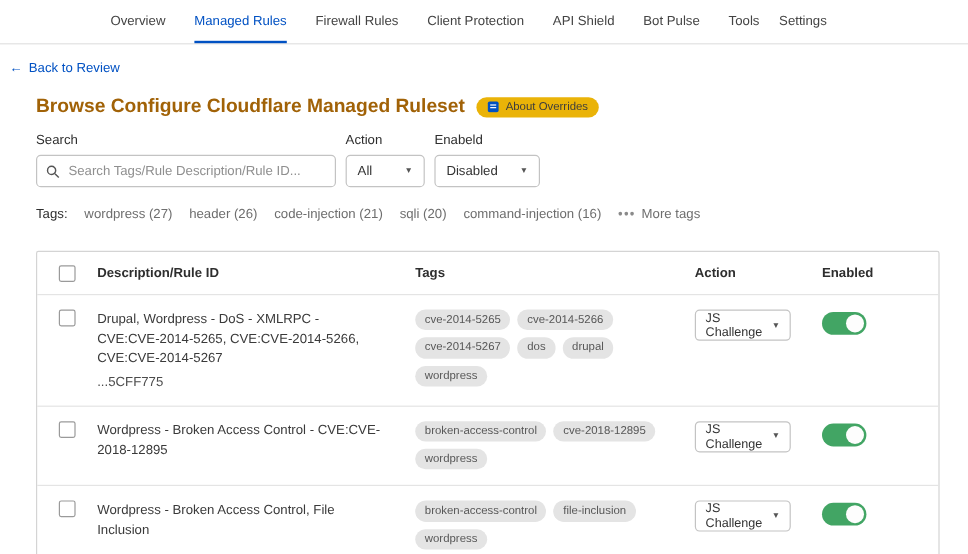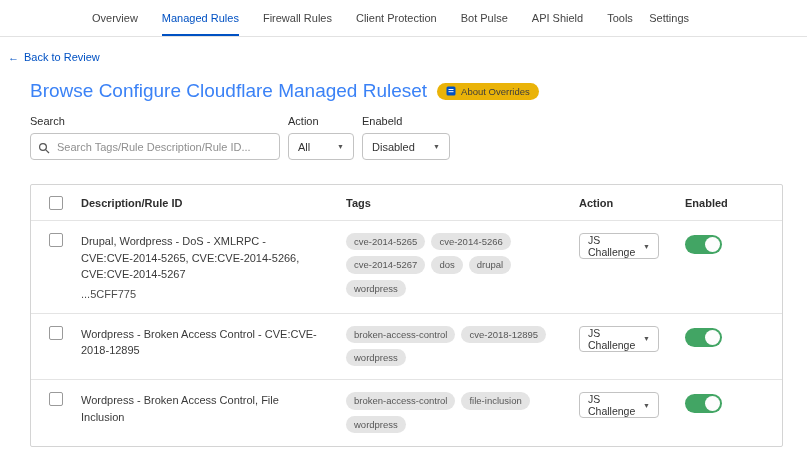--- a/index.html
+++ b/index.html
@@ -11,21 +11,21 @@
   
   .topnav { height:37px; border-bottom:1px solid #e2e2e2; display:flex; align-items:stretch; }
   .tabs { display:flex; gap:24px; padding-left:92px; }
   .tab { font-size:11px; color:#444; display:flex; align-items:center; border-bottom:2px solid transparent; padding-top:2px; cursor:pointer; white-space:nowrap; }
   .tab.active { color:var(--accent,#0051c3); border-bottom-color:var(--accent,#0051c3); }
   .tab.settings { margin-left:auto; margin-right:118px; }
   
   .back { display:inline-flex; align-items:center; gap:5px; margin:14px 0 0 8px; color:var(--accent,#0051c3); font-size:11px; text-decoration:none; cursor:pointer; }
   .content { padding:0 24px 0 30px; }
   .title-row { margin-top:15px; display:flex; align-items:center; gap:10px; }
-  .page-title { font-size:19px; font-weight:normal; color:#3b82f6; }
+  .page-title { font-size:16px; font-weight:bold; color:#a16207; }
   .badge { display:inline-flex; align-items:flex-start; gap:5px; background:#eab308; border-radius:10px; padding:3px 9px; font-size:9.5px; color:#3d3d3d; }
   
   .filters { margin-top:13px; display:flex; gap:8px; }
   .field label { display:block; font-size:11px; margin-bottom:6px; color:#2e2e2e; }
   .search-wrap { position:relative; width:250px; }
   .search-wrap .mag { position:absolute; left:8px; top:7px; }
   input.search { width:100%; height:27px; border:1px solid #c3c3c3; border-radius:4px; padding:0 8px 0 26px; font-size:11px; color:#333; font-family:inherit; outline:none; }
   input.search::placeholder { color:#8f8f8f; }
   .select { height:27px; border:1px solid #c3c3c3; border-radius:4px; display:flex; align-items:center; justify-content:space-between; padding:0 9px; font-size:11px; background:#fff; cursor:pointer; color:#333; }
   .select .chev { font-size:7px; color:#555; margin-left:12px; }
@@ -58,22 +58,22 @@
 <body style="--accent: #0051c3; --toggle-on: #42a564;">
 
 
 
 <nav class="topnav">
   <div class="tabs">
       <div class="tab">Overview</div>
       <div class="tab active">Managed Rules</div>
       <div class="tab">Firewall Rules</div>
       <div class="tab">Client Protection</div>
+      <div class="tab">API Shield</div>
       <div class="tab">Bot Pulse</div>
-      <div class="tab">API Shield</div>
       <div class="tab">Tools</div>
     </div>
   <div class="tab settings">Settings</div>
 </nav>
 
 <a class="back">
   <span>←</span>
   <span>Back to Review</span>
 </a>
 
@@ -115,20 +115,28 @@
     </div>
     <div class="field">
       <label>Enabeld</label>
       <div class="select enabled">
         <span>Disabled</span>
         <span class="chev">▼</span>
       </div>
     </div>
   </div>
 
+  <div class="tagsbar">
+    <span class="lbl">Tags:</span>
+    <span class="tags-list"><span class="tagitem">wordpress (27)</span><span class="tagitem">header (26)</span><span class="tagitem">code-injection (21)</span><span class="tagitem">sqli (20)</span><span class="tagitem">command-injection (16)</span></span>
+    <span class="moretags">
+      <span class="dots">•••</span>
+      <span>More tags</span>
+    </span>
+  </div>
 
   <div class="table">
     <div class="grid thead">
       <div class="cell-check">
           <input type="checkbox" style="">
         </div>
       <div>Description/Rule ID</div>
       <div>Tags</div>
       <div>Action</div>
       <div>Enabled</div>

